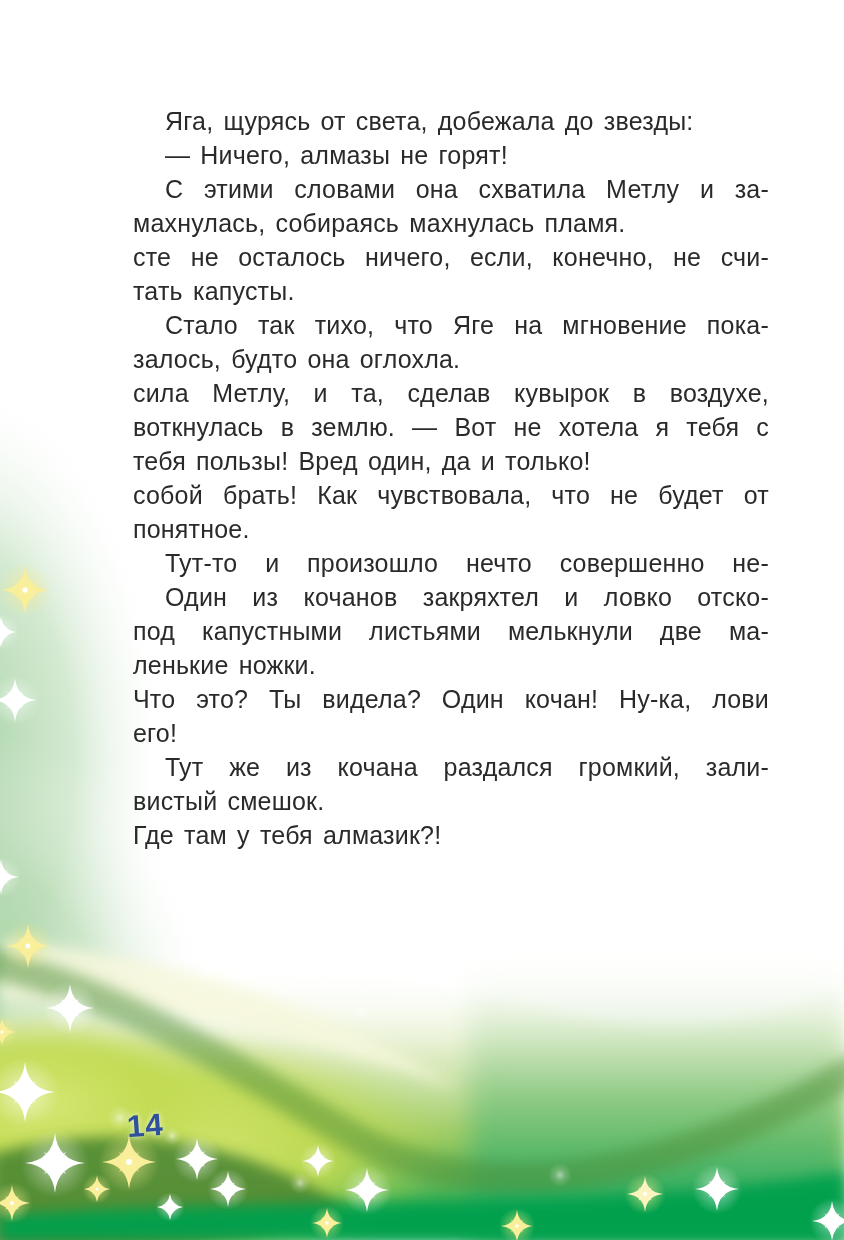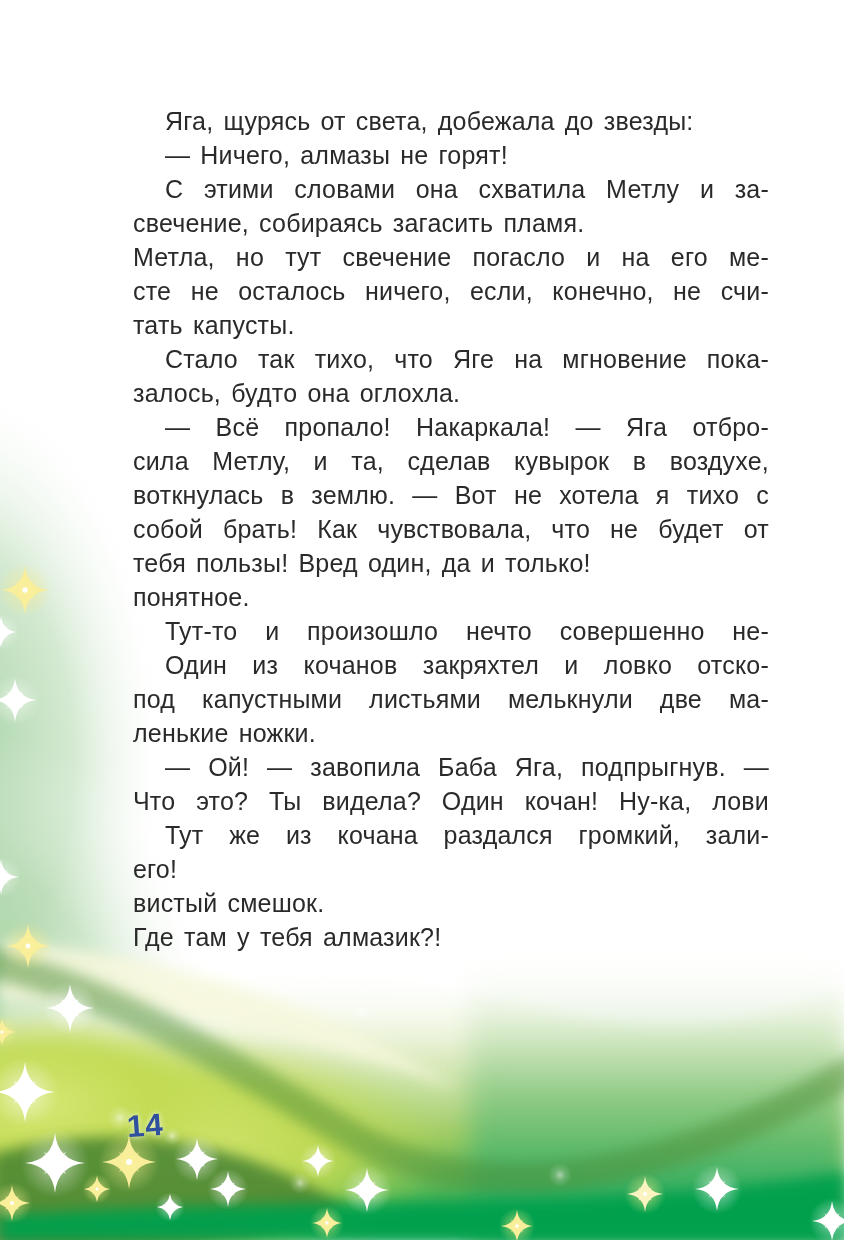--- a/index.html
+++ b/index.html
@@ -229,39 +229,36 @@
           <path d="M0 -10.4 Q 1.2 -1.2 10.4 0 Q 1.2 1.2 0 10.4 Q -1.2 1.2 -10.4 0 Q -1.2 -1.2 0 -10.4 Z" transform="rotate(45)" fill="#ffffff" opacity="0.9"></path>
           <circle r="2.2" fill="#ffffff"></circle>
         </g>
       </g>
   </svg>
 
   <main class="text-block" id="text-block" style="color: rgb(42, 42, 42);">
       <div class="text-line ind">Яга, щурясь от света, добежала до звезды:</div>
       <div class="text-line ind">— Ничего, алмазы не горят!</div>
       <div class="text-line ind j">С этими словами она схватила Метлу и за-</div>
-      <div class="text-line">свечение, собираясь загасить пламя.</div>
-      <div class="text-line j">Метла, но тут свечение погасло и на его ме-</div>
+      <div class="text-line">махнулась, собираясь махнулась пламя.</div>
       <div class="text-line j">сте не осталось ничего, если, конечно, не счи-</div>
       <div class="text-line">тать капусты.</div>
       <div class="text-line ind j">Стало так тихо, что Яге на мгновение пока-</div>
       <div class="text-line">залось, будто она оглохла.</div>
-      <div class="text-line ind j">— Всё пропало! Накаркала! — Яга отбро-</div>
       <div class="text-line j">сила Метлу, и та, сделав кувырок в воздухе,</div>
-      <div class="text-line j">воткнулась в землю. — Вот не хотела я тихо с</div>
+      <div class="text-line j">воткнулась в землю. — Вот не хотела я тебя с</div>
+      <div class="text-line">тебя пользы! Вред один, да и только!</div>
       <div class="text-line j">собой брать! Как чувствовала, что не будет от</div>
-      <div class="text-line">тебя пользы! Вред один, да и только!</div>
       <div class="text-line">понятное.</div>
       <div class="text-line ind j">Тут-то и произошло нечто совершенно не-</div>
       <div class="text-line ind j">Один из кочанов закряхтел и ловко отско-</div>
       <div class="text-line j">под капустными листьями мелькнули две ма-</div>
       <div class="text-line">ленькие ножки.</div>
-      <div class="text-line ind j">— Ой! — завопила Баба Яга, подпрыгнув. —</div>
       <div class="text-line j">Что это? Ты видела? Один кочан! Ну-ка, лови</div>
+      <div class="text-line">его!</div>
       <div class="text-line ind j">Тут же из кочана раздался громкий, зали-</div>
-      <div class="text-line">его!</div>
       <div class="text-line">вистый смешок.</div>
       <div class="text-line">Где там у тебя алмазик?!</div>
     </main>
 
   <div class="pagenum" style="color: rgb(47, 79, 159);">14</div>
 
 </div>
 
 </body></html>

